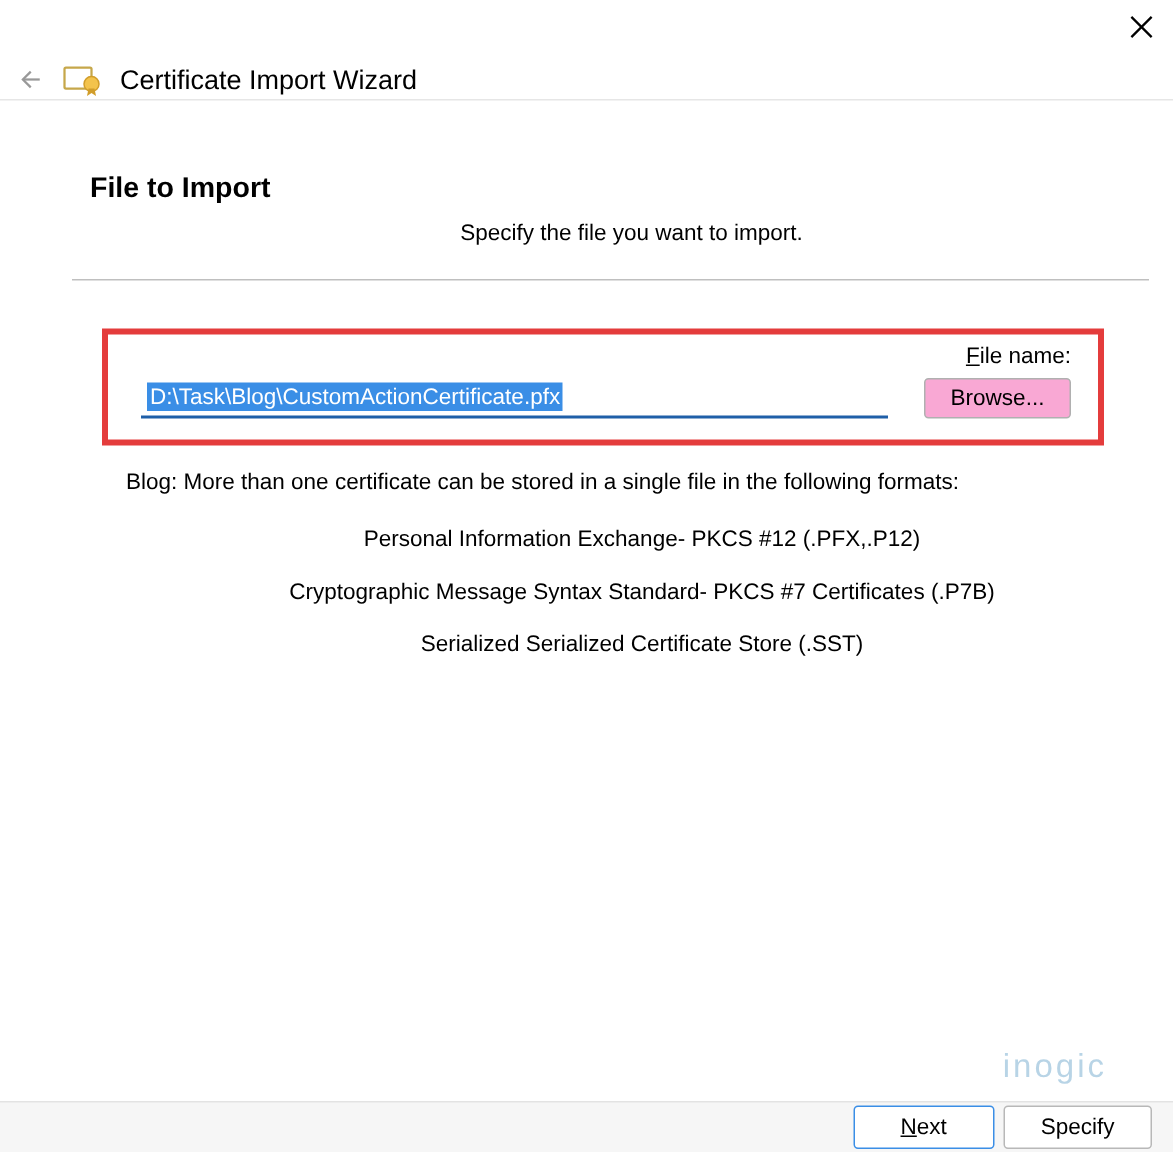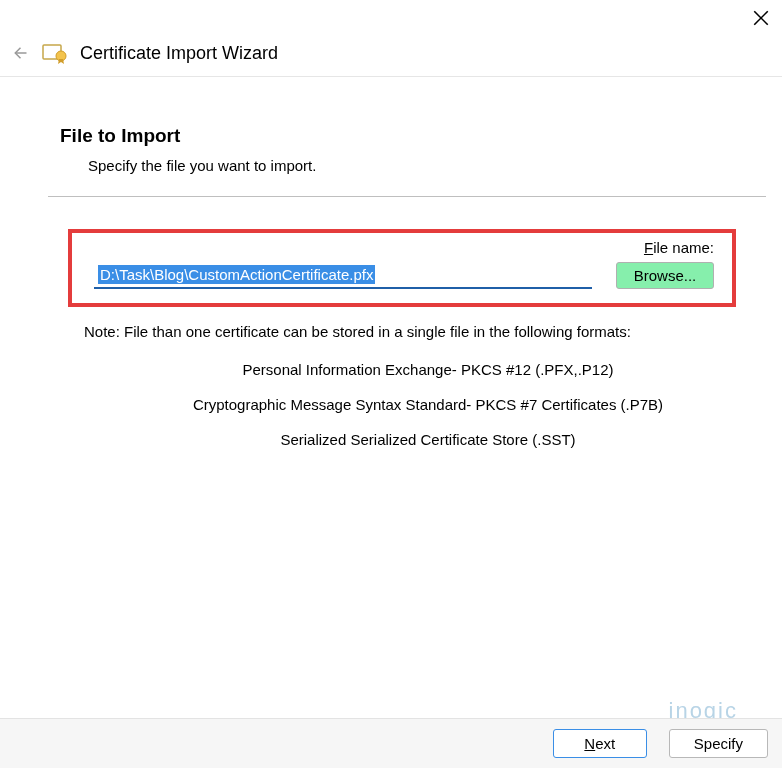--- a/index.html
+++ b/index.html
@@ -1,27 +1,27 @@
 <!DOCTYPE html>
 <html><head>
   <meta charset="utf-8">
   <style>
     * { margin: 0; padding: 0; box-sizing: border-box; font-family: "Segoe UI", Tahoma, sans-serif; }
     body { width: 782px; height: 768px; background: #fff; position: relative; color: #000; }
     .titlebar { height: 36px; display: flex; justify-content: flex-end; align-items: center; padding-right: 12px; }
     .close-icon { width: 18px; height: 18px; }
     .close-icon svg { width: 100%; height: 100%; }
-    .header-row { display: flex; align-items: center; gap: 12px; padding: 6px 8px 12px 8px; border-bottom: 1px solid #e6e6e6; }
+    .header-row { display: flex; align-items: center; gap: 12px; padding: 6px 8px 2px 8px; border-bottom: 1px solid #e6e6e6; }
     .back-arrow { width: 22px; height: 22px; display: flex; align-items: center; justify-content: center; color: #777; }
     .back-arrow svg { width: 18px; height: 18px; }
     .wizard-icon { width: 26px; height: 22px; display: inline-block; }
     .header-title { font-size: 18px; font-weight: 400; }
     .content { padding: 48px 28px 0 60px; }
     .section-title { font-size: 19px; font-weight: 600; margin-bottom: 10px; }
-    .section-desc { font-size: 15px; padding-left: 28px; margin-bottom: 22px; }
+    .section-desc { font-size: 15px; padding-left: 28px; margin-bottom: 22px; text-align: center; }
     .sep { height: 1px; background: #bfbfbf; margin: 0 -12px 32px -12px; }
     .highlight { border: 4px solid #e43c3c; padding: 6px 18px 14px 18px; margin: 0 18px 14px 8px; }
     .field-label { font-size: 15px; margin-bottom: 6px; margin-left: 8px; text-align: right; }
     .file-row { display: flex; align-items: flex-start; gap: 24px; margin-left: 4px; }
     .file-input-wrap { flex: 1; }
     .file-input {
       width: 100%;
       font-size: 15px;
       padding: 3px 4px 3px 4px;
       border: none;
@@ -30,41 +30,41 @@
     }
     .selected-text {
       background: #3a8ee6;
       color: #fff;
       padding: 1px 2px;
       font-size: 15px;
       display: inline-block;
     }
     .browse-btn {
       border: 1px solid #b0b0b0;
-      background: #86efac;
+      background: #f9a8d4;
       font-size: 15px;
       padding: 4px 14px;
       border-radius: 3px;
       cursor: pointer;
       min-width: 98px;
     }
     .note-block { margin: 8px 0 0 24px; }
     .note-line { font-size: 15px; margin-bottom: 18px; line-height: 1.45; }
     .note-items { padding-left: 18px; }
     .note-item { font-size: 15px; margin-bottom: 18px; text-align: center; }
     .footer {
       position: absolute;
       bottom: 0; left: 0; right: 0;
-      height: 50px;
+      height: 34px;
       border-top: 1px solid #e3e3e3;
       background: #f6f6f6;
       display: flex;
       justify-content: flex-end;
       align-items: center;
-      gap: 22px;
+      gap: 6px;
       padding-right: 14px;
     }
     .footer-btn {
       border: 1px solid #b8b8b8;
       background: #fff;
       font-size: 15px;
       padding: 5px 24px;
       border-radius: 3px;
       cursor: pointer;
       min-width: 94px;
@@ -121,21 +121,21 @@
       <div class="file-input-wrap">
         <div class="file-input">
           <span class="selected-text">D:\Task\Blog\CustomActionCertificate.pfx</span>
         </div>
       </div>
       <button class="browse-btn">Browse...</button>
     </div>
   </div>
 
   <div class="note-block">
-    <div class="note-line">Note:  File than one certificate can be stored in a single file in the following formats:</div>
+    <div class="note-line">Blog:  More than one certificate can be stored in a single file in the following formats:</div>
     <div class="note-items">
       <div class="note-item">Personal Information Exchange- PKCS #12 (.PFX,.P12)</div>
       <div class="note-item">Cryptographic Message Syntax Standard- PKCS #7 Certificates (.P7B)</div>
       <div class="note-item">Serialized Serialized Certificate Store (.SST)</div>
     </div>
   </div>
 </div>
 
 <div class="watermark">inogic</div>
 

